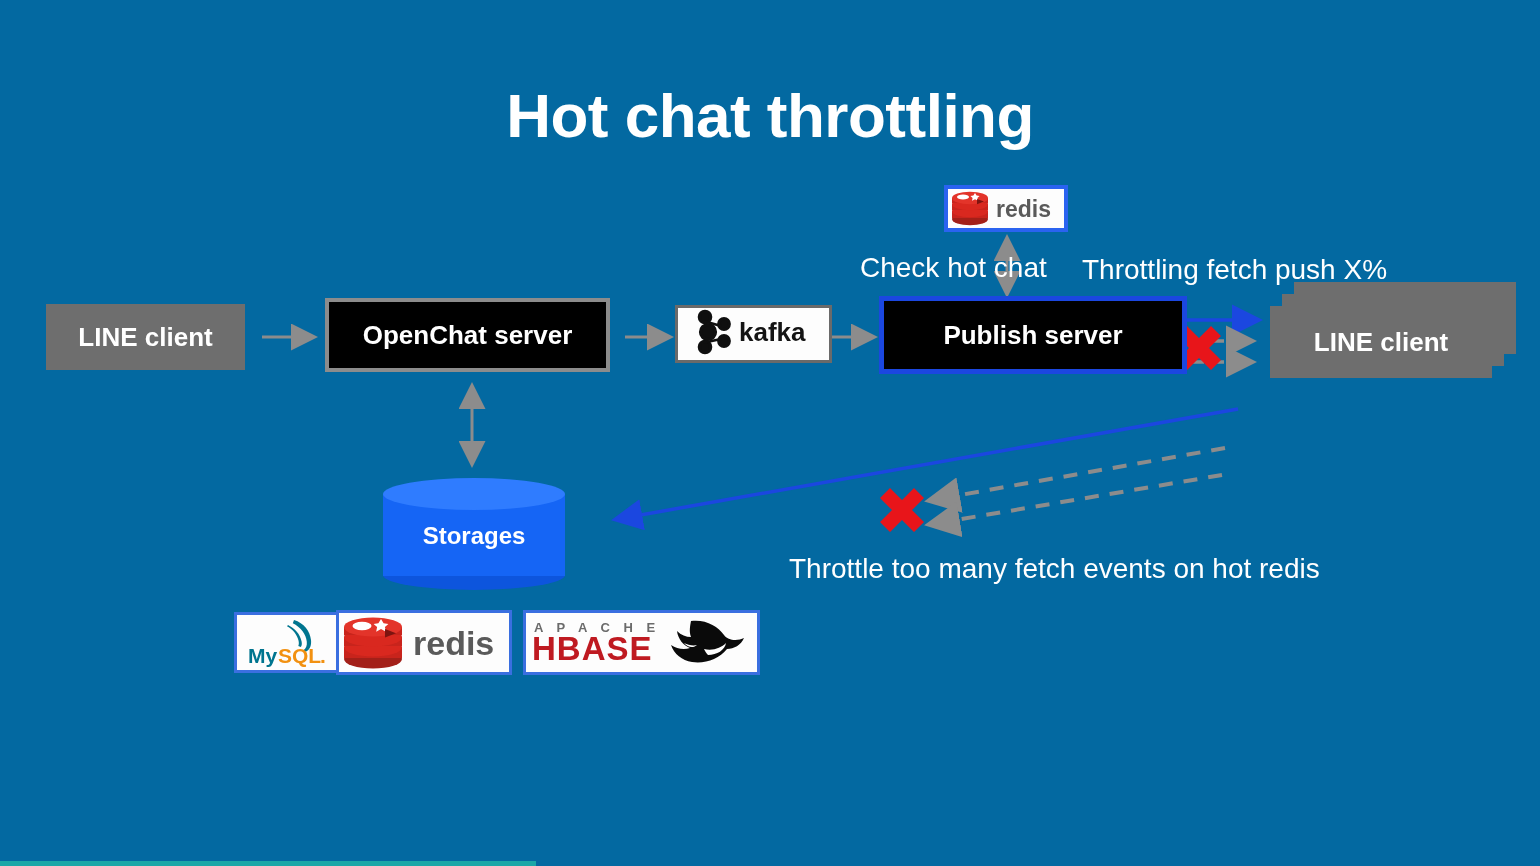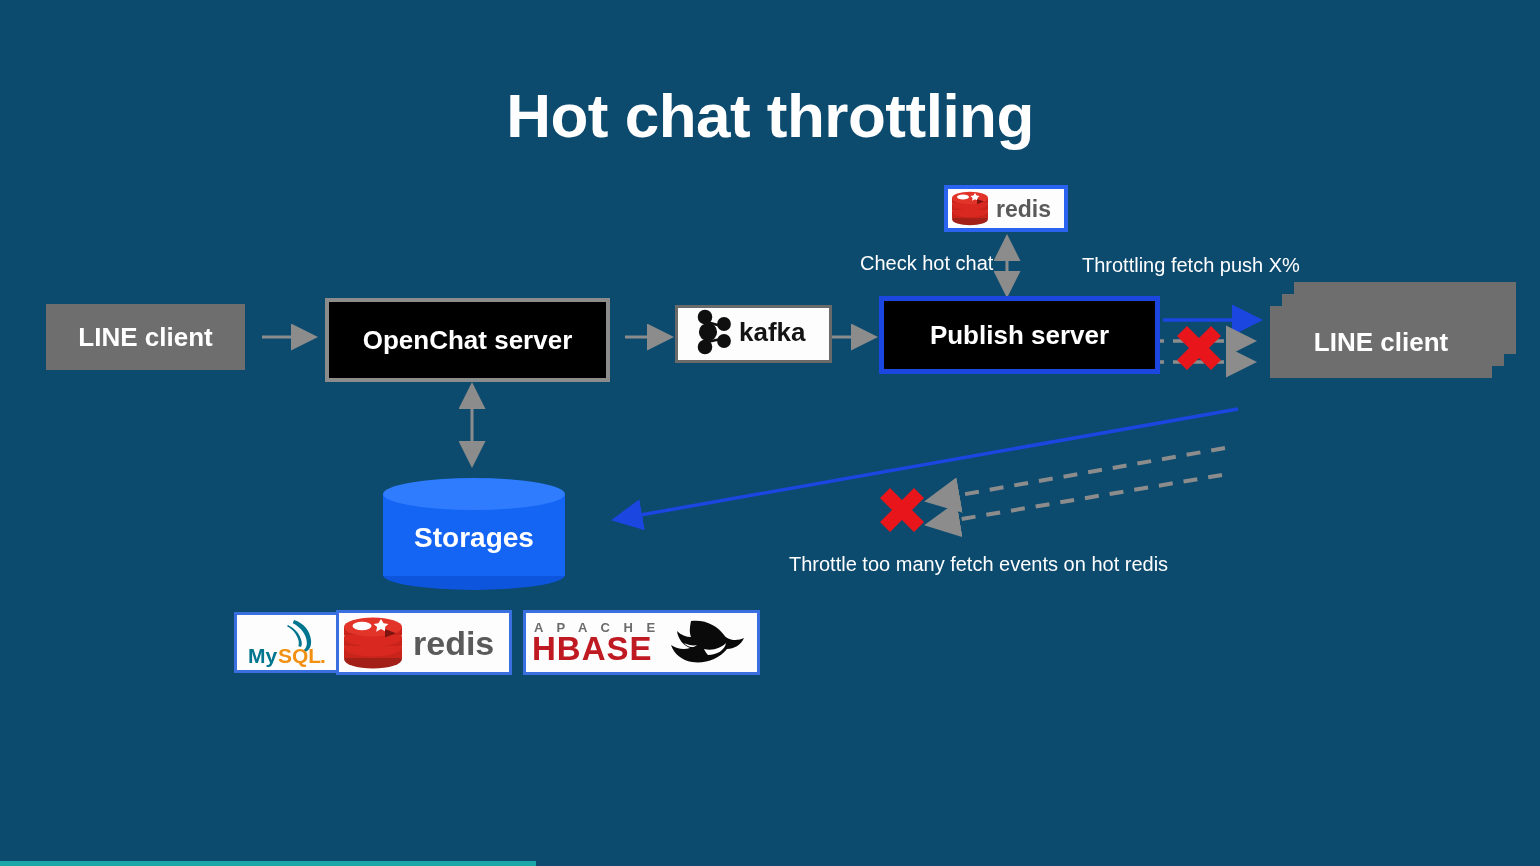--- a/index.html
+++ b/index.html
@@ -11,21 +11,21 @@
     width: 1540px;
     height: 866px;
     position: relative;
     overflow: hidden;
     font-family: "Liberation Sans", sans-serif;
     background: #000000;
   }
   .slide {
     position: absolute;
     inset: 0;
-    background: #0c4a6e;
+    background: #0369a1;
   }
   
   .title {
     position: absolute;
     left: 0;
     top: 80px;
     width: 1540px;
     text-align: center;
     color: #ffffff;
     font-size: 62px;
@@ -49,29 +49,29 @@
     top: 304px;
     width: 199px;
     height: 66px;
     background: #6e6e6e;
     font-size: 26px;
   }
   .node-openchat {
     left: 325px;
     top: 298px;
     width: 285px;
-    height: 84px;
+    height: 74px;
     background: #000000;
     border: 4px solid #8c8c8c;
     font-size: 26px;
   }
   .node-publish {
     left: 879px;
     top: 296px;
-    width: 281px;
+    width: 308px;
     height: 78px;
     background: #000000;
     border: 5px solid #1b47e0;
     font-size: 26px;
   }
   
   .stack-wrap {
     position: absolute;
     left: 1270px;
     top: 282px;
@@ -149,29 +149,29 @@
     border-radius: 50%;
     background: #0d55dd;
   }
   .cyl-label {
     position: absolute;
     left: 0; top: 44px;
     width: 182px;
     text-align: center;
     color: #ffffff;
     font-weight: bold;
+    font-size: 24px;
+    z-index: 4;
+    font-family: "Liberation Sans", sans-serif;
+  }
+  
+  .cap {
+    position: absolute;
+    color: #ffffff;
     font-size: 28px;
-    z-index: 4;
-    font-family: "Liberation Sans", sans-serif;
-  }
-  
-  .cap {
-    position: absolute;
-    color: #ffffff;
-    font-size: 20px;
     white-space: nowrap;
     font-family: "Liberation Sans", sans-serif;
   }
   .cap-check  { left: 860px; top: 252px; }
   .cap-push   { left: 1082px; top: 254px; }
   .cap-fetch  { left: 789px; top: 553px; }
 
   svg.overlay {
     position: absolute;
     left: 0; top: 0;

